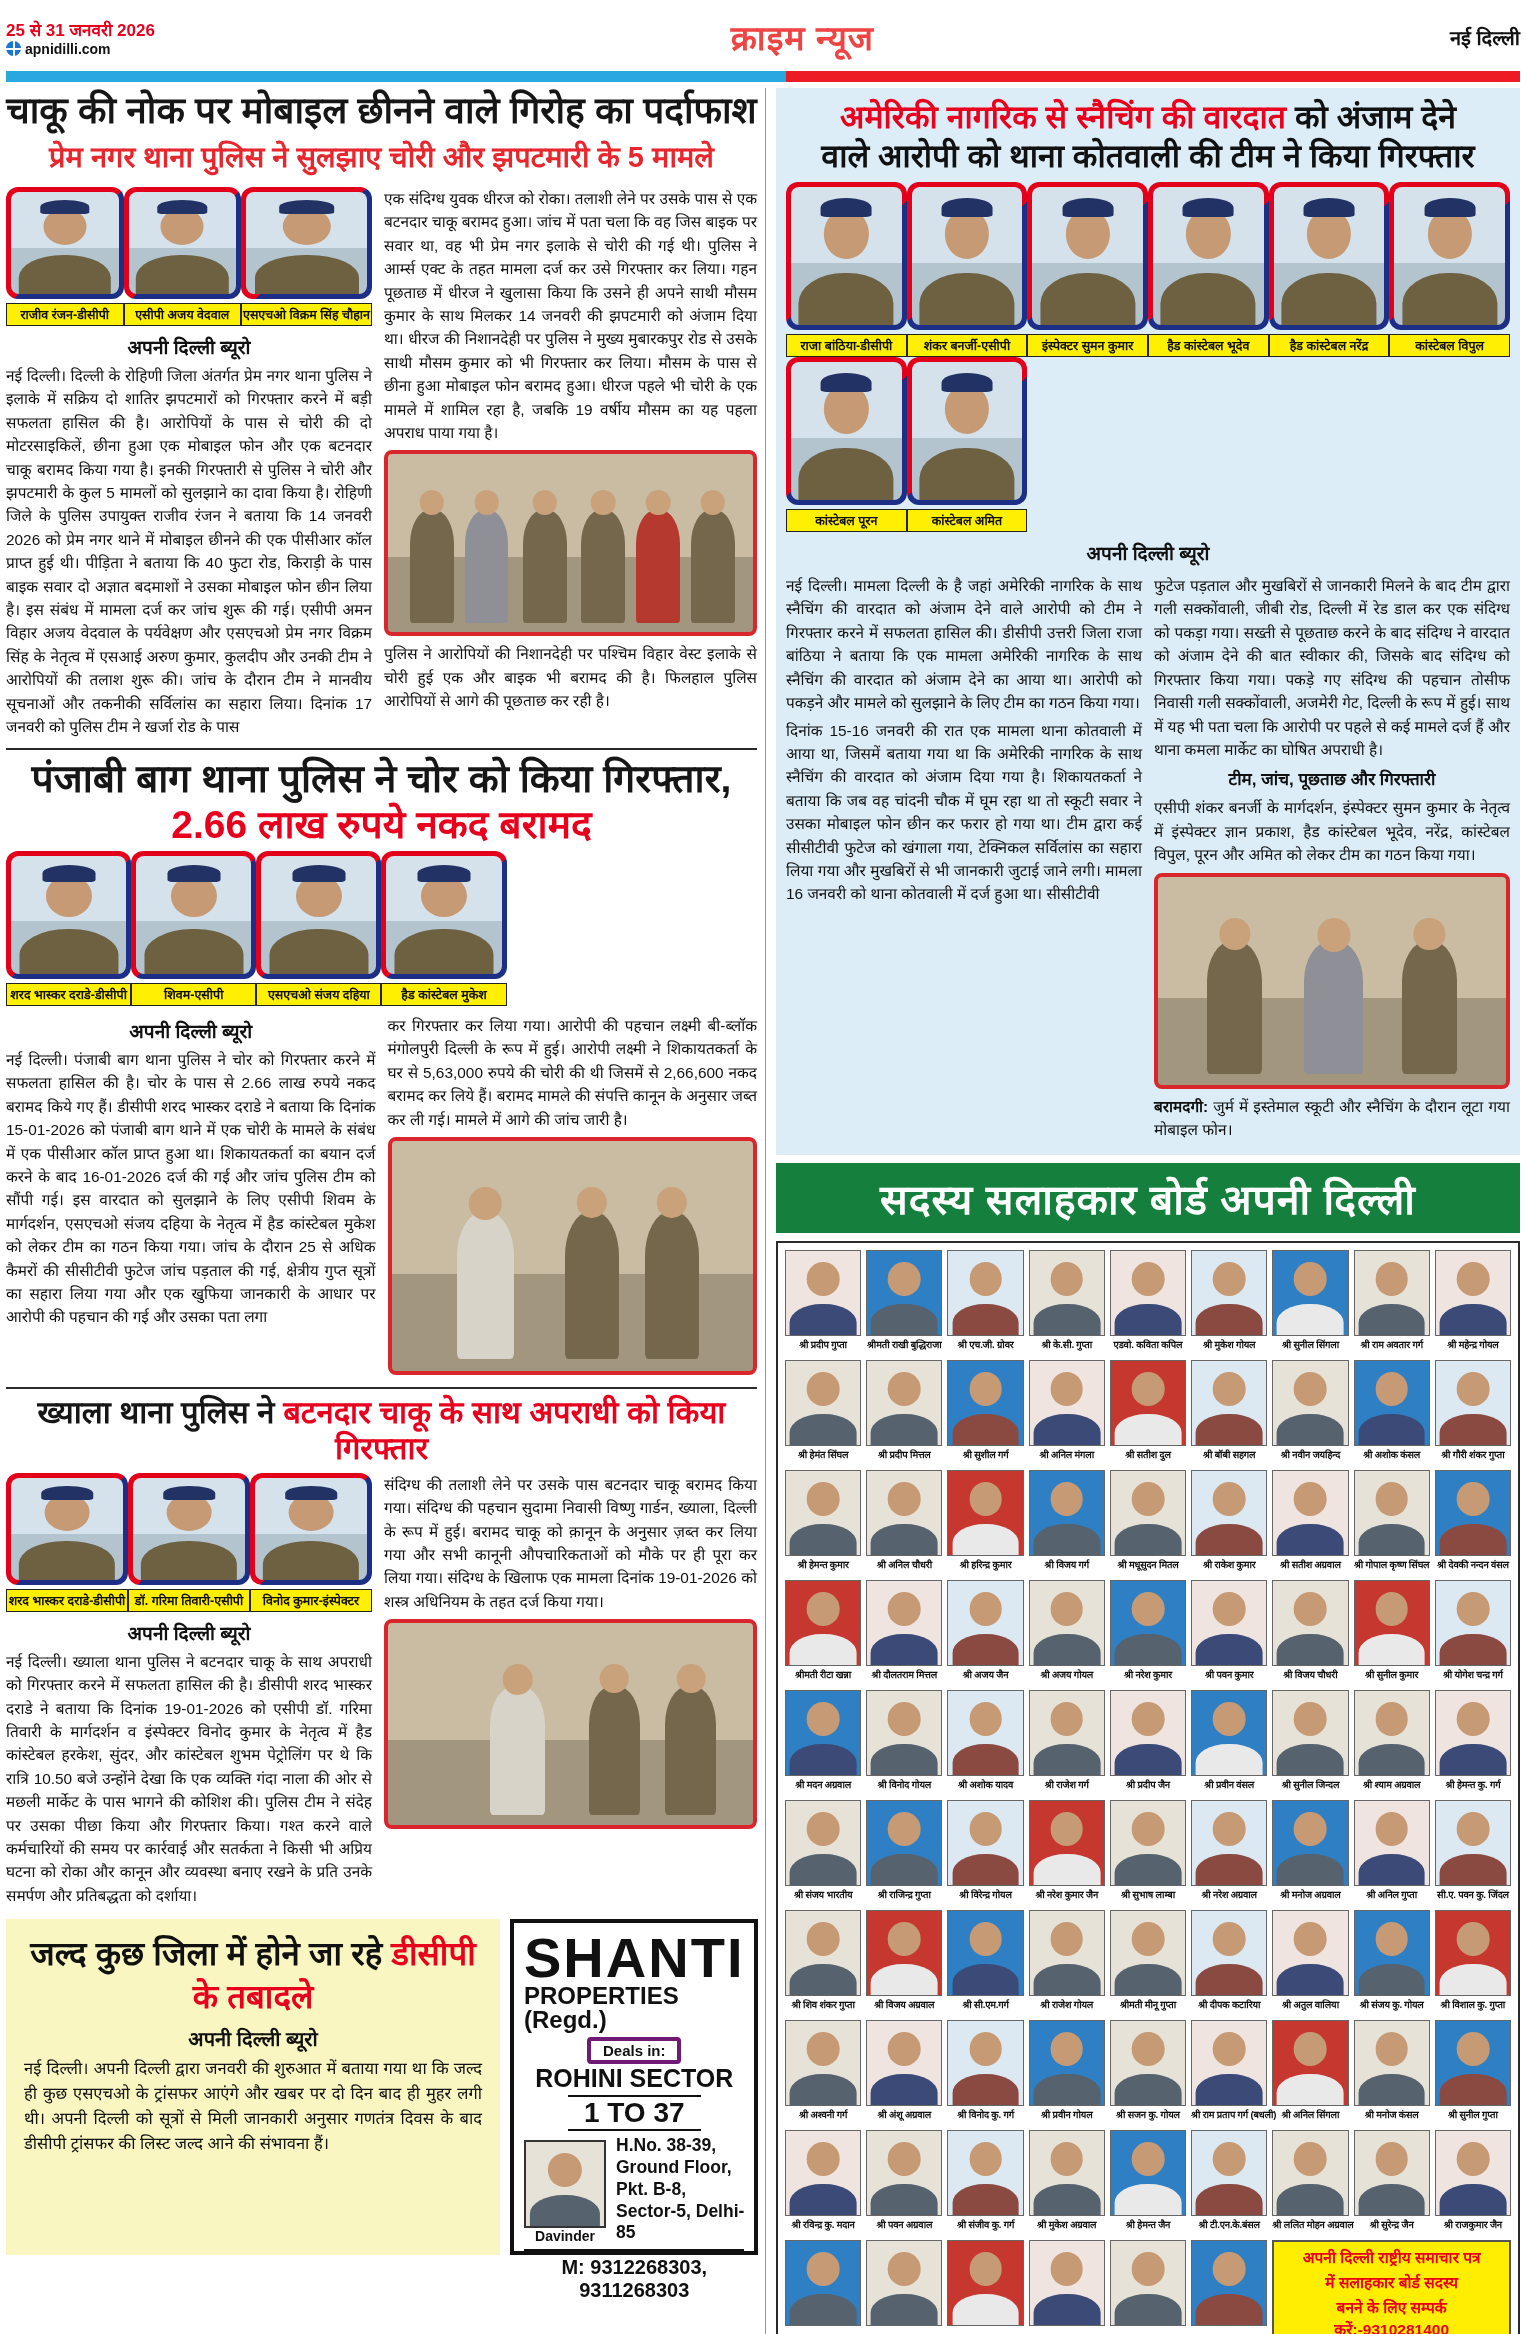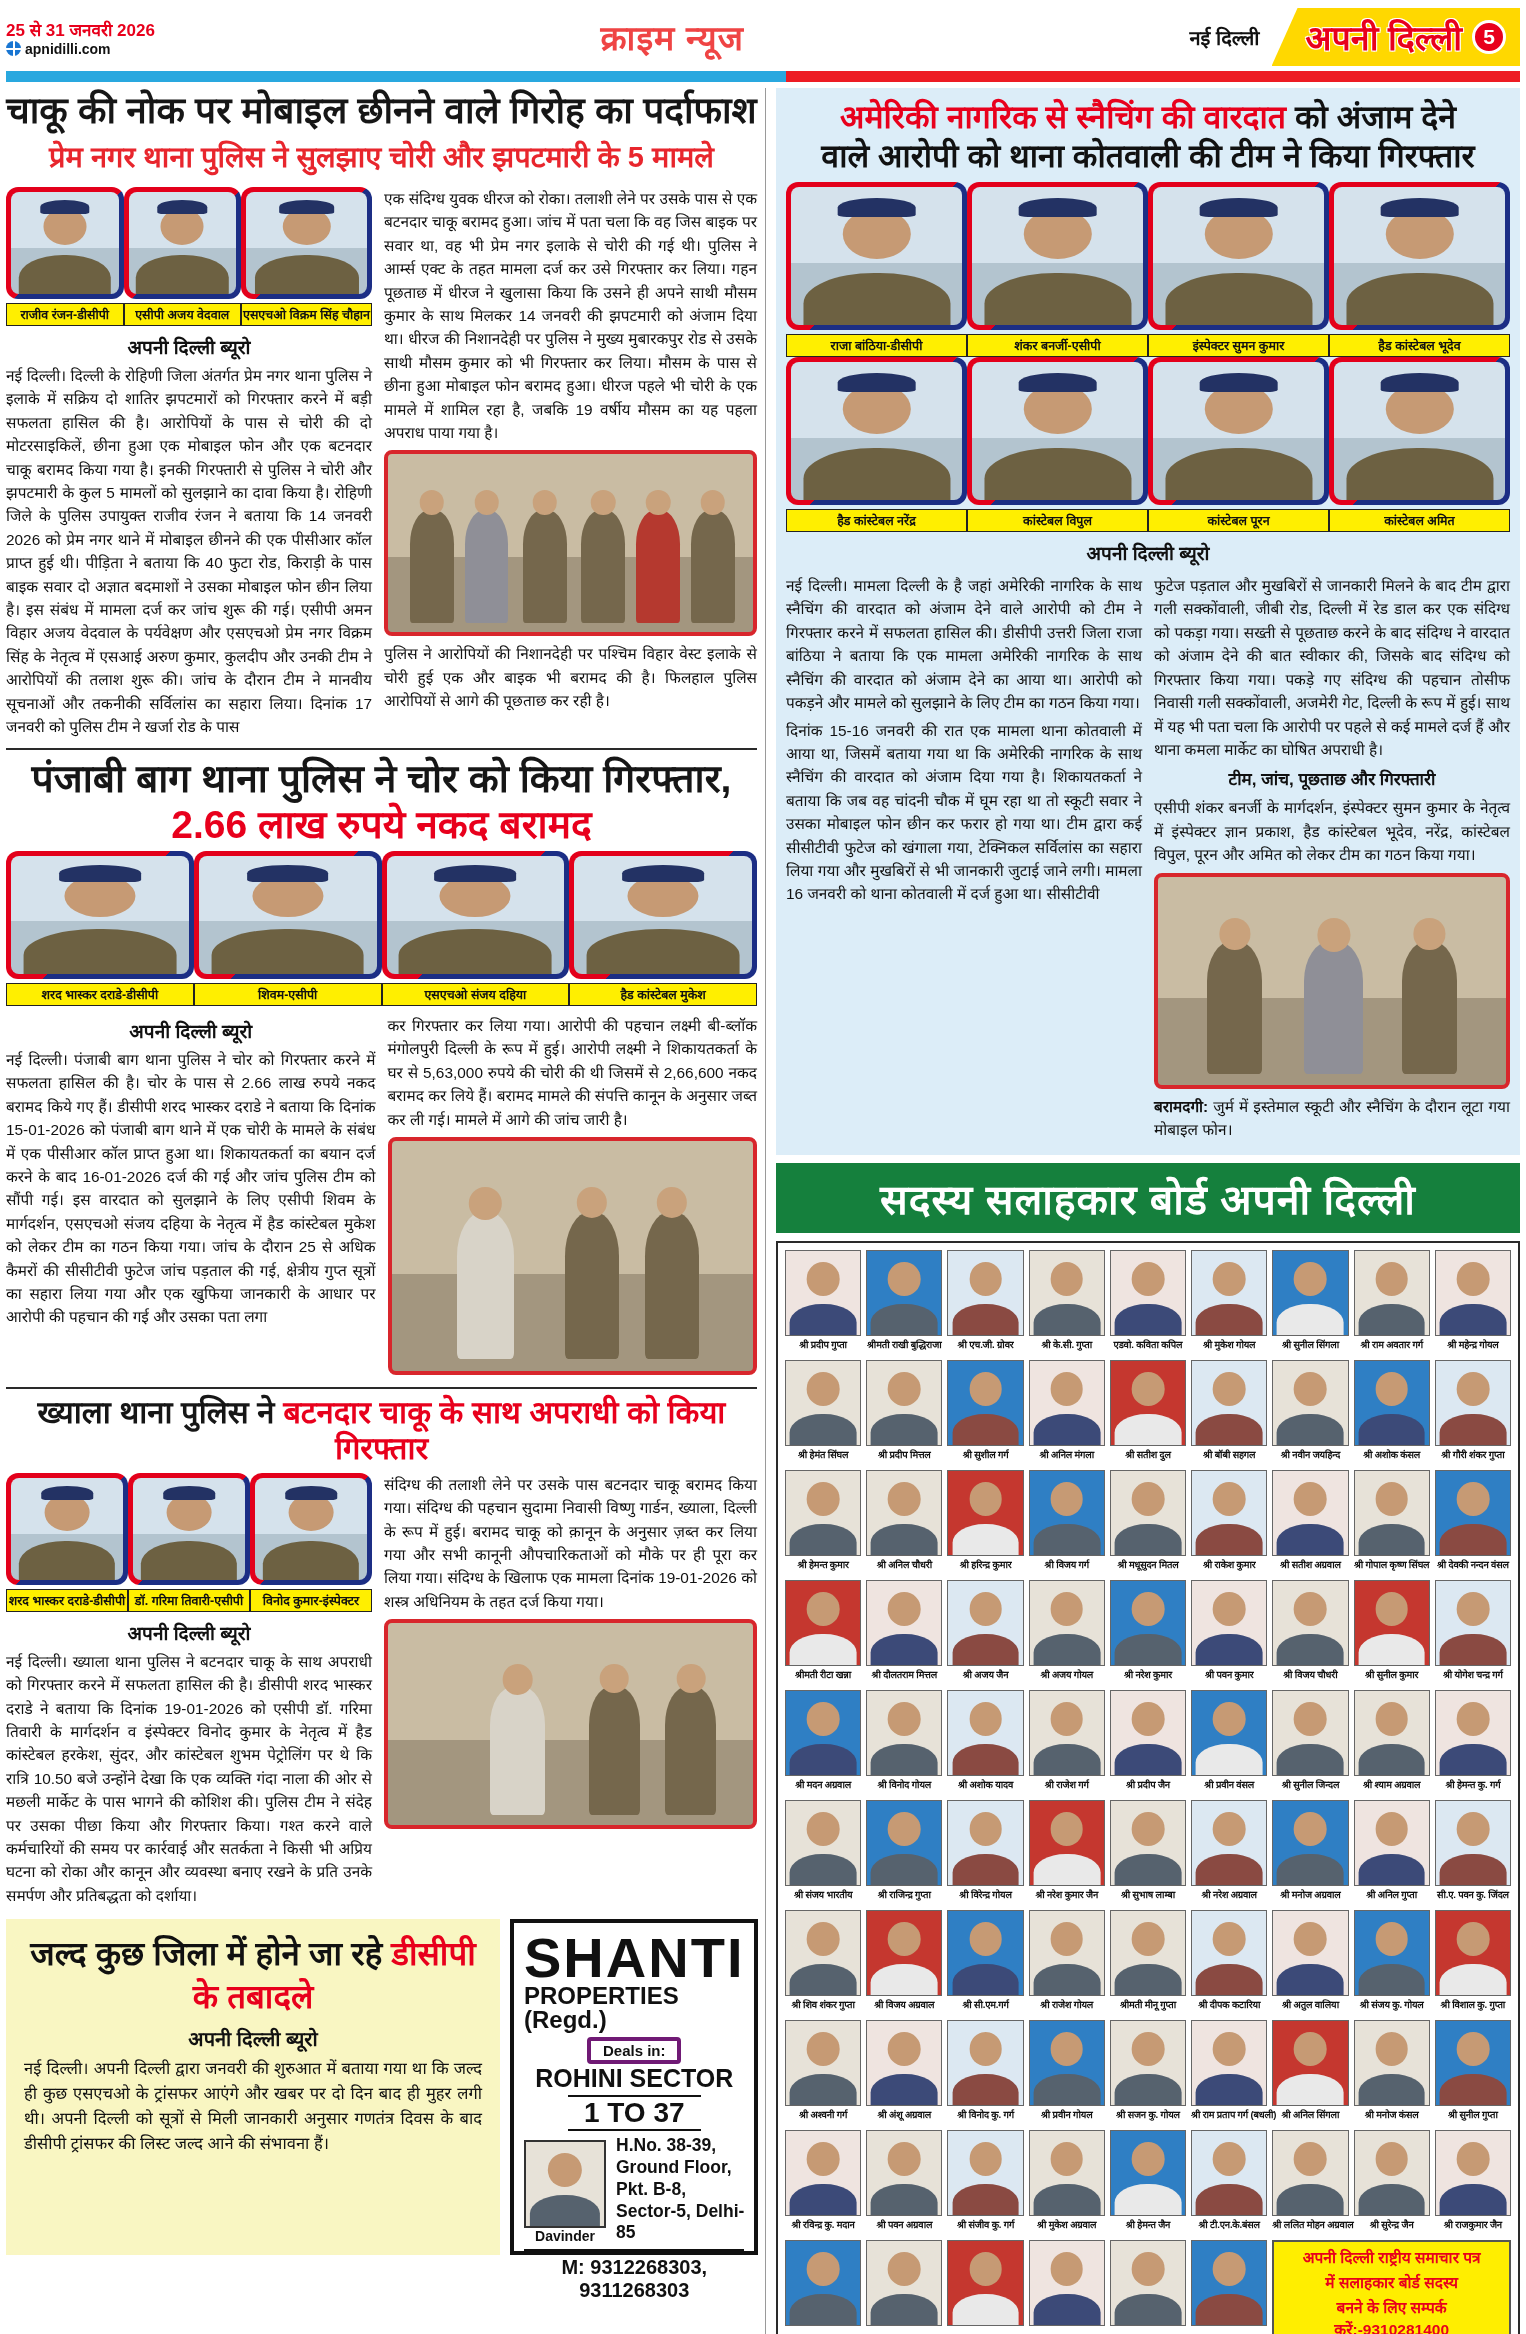--- a/index.html
+++ b/index.html
@@ -34,21 +34,21 @@
   
   .h-black{font-size:37px;font-weight:bold;color:#161616;text-align:center;line-height:1.16;margin:2px 0;}
   .h-red{font-size:29px;font-weight:bold;color:#e8262d;text-align:center;margin:3px 0 8px;}
   .red{color:#e8001c;}
   .byline{text-align:center;font-weight:bold;font-size:19px;margin:8px 0 4px;}
   .body{font-size:15.4px;line-height:1.52;text-align:justify;margin:4px 0;}
   .subhead-c{text-align:center;font-weight:bold;font-size:17px;margin:6px 0;}
   
   .orow{display:grid;margin:4px 0;}
   .o3{grid-template-columns:repeat(3,1fr);}
-  .o4{grid-template-columns:repeat(4,1fr);}
+  .o4{grid-template-columns:repeat(6,1fr);}
   .pframe{padding:5px;border-radius:12px;background:linear-gradient(135deg,#e3001b 0 52%,#1c2e85 52% 100%);}
   .ophoto{height:102px;border-radius:8px;position:relative;overflow:hidden;
     background:linear-gradient(180deg,#d5e2ec 0 55%,#b3c4cf 55% 100%);}
   .o4 .ophoto{height:118px;}
   .o4a .ophoto{height:138px;}
   .ophoto::before{content:"";position:absolute;top:16%;left:50%;transform:translateX(-50%);
     width:40%;height:36%;border-radius:50%;background:#c69a74;}
   .ophoto::after{content:"";position:absolute;bottom:-8%;left:50%;transform:translateX(-50%);
     width:86%;height:46%;border-radius:48% 48% 0 0;background:#6d6142;}
   .cap{position:absolute;top:8%;left:50%;transform:translateX(-50%);width:46%;height:14%;
@@ -128,24 +128,20 @@
     <div class="hd-left">
       <div class="date">25 से 31 जनवरी 2026</div>
       <div class="site">
         <span class="globe"></span>
         <span>apnidilli.com</span>
       </div>
     </div>
     <div class="hd-center">क्राइम न्यूज</div>
     <div class="hd-right">
       <span class="city">नई दिल्ली</span>
-      <span class="brandwrap">
-        <span class="brand">अपनी दिल्ली</span>
-        <span class="pg">5</span>
-      </span>
     </div>
   </div>
   <div class="rule">
       <span class="blue"></span>
       <span class="redb"></span>
     </div>
 
   <div class="cols">
 
     <div class="col-left">

